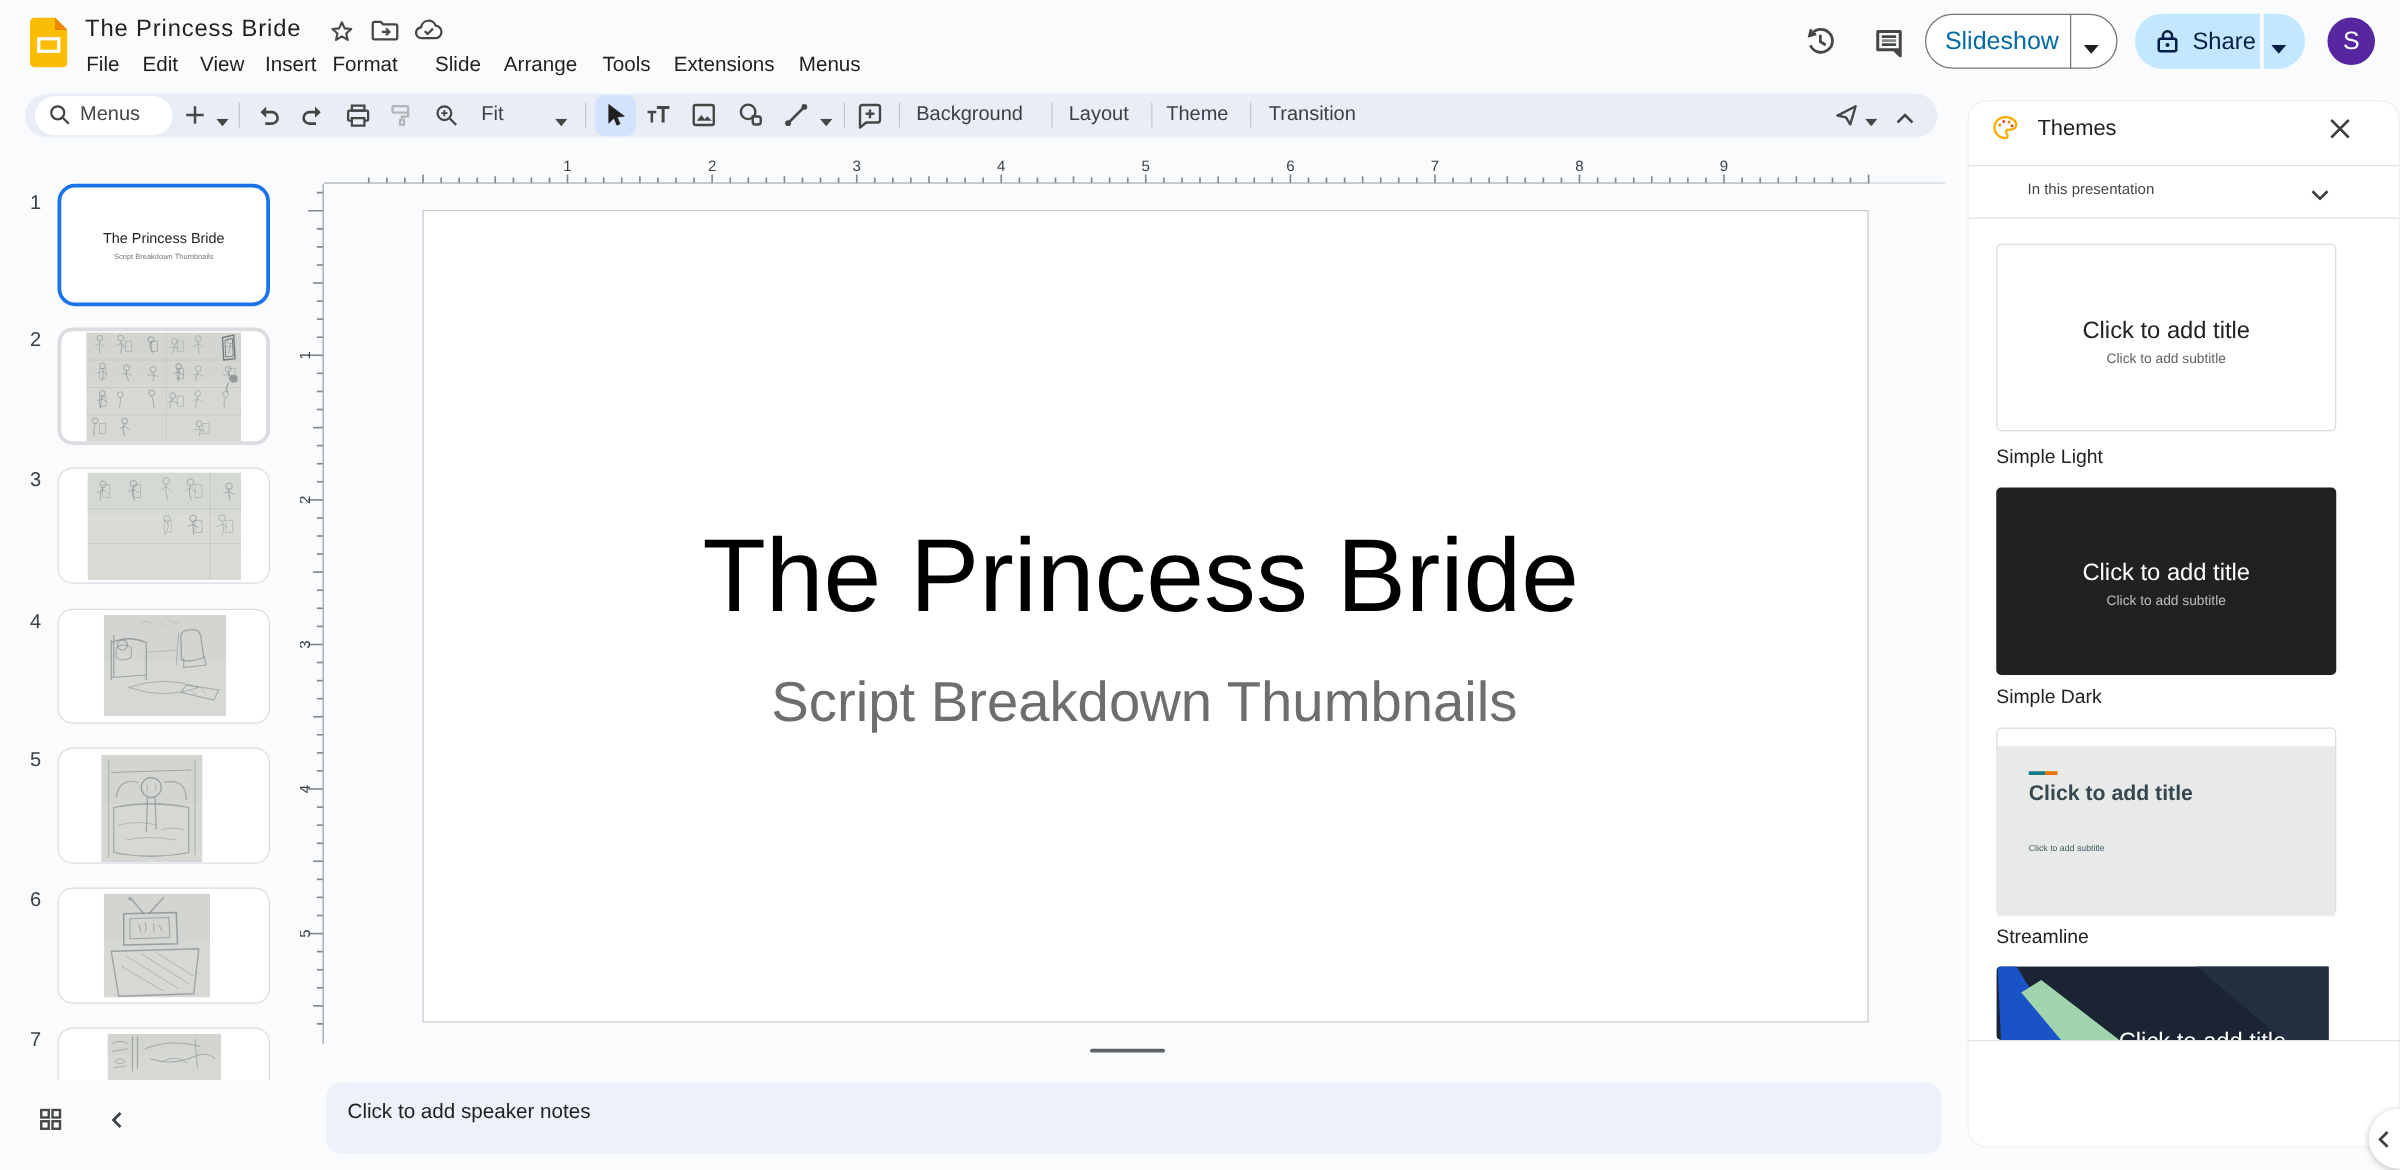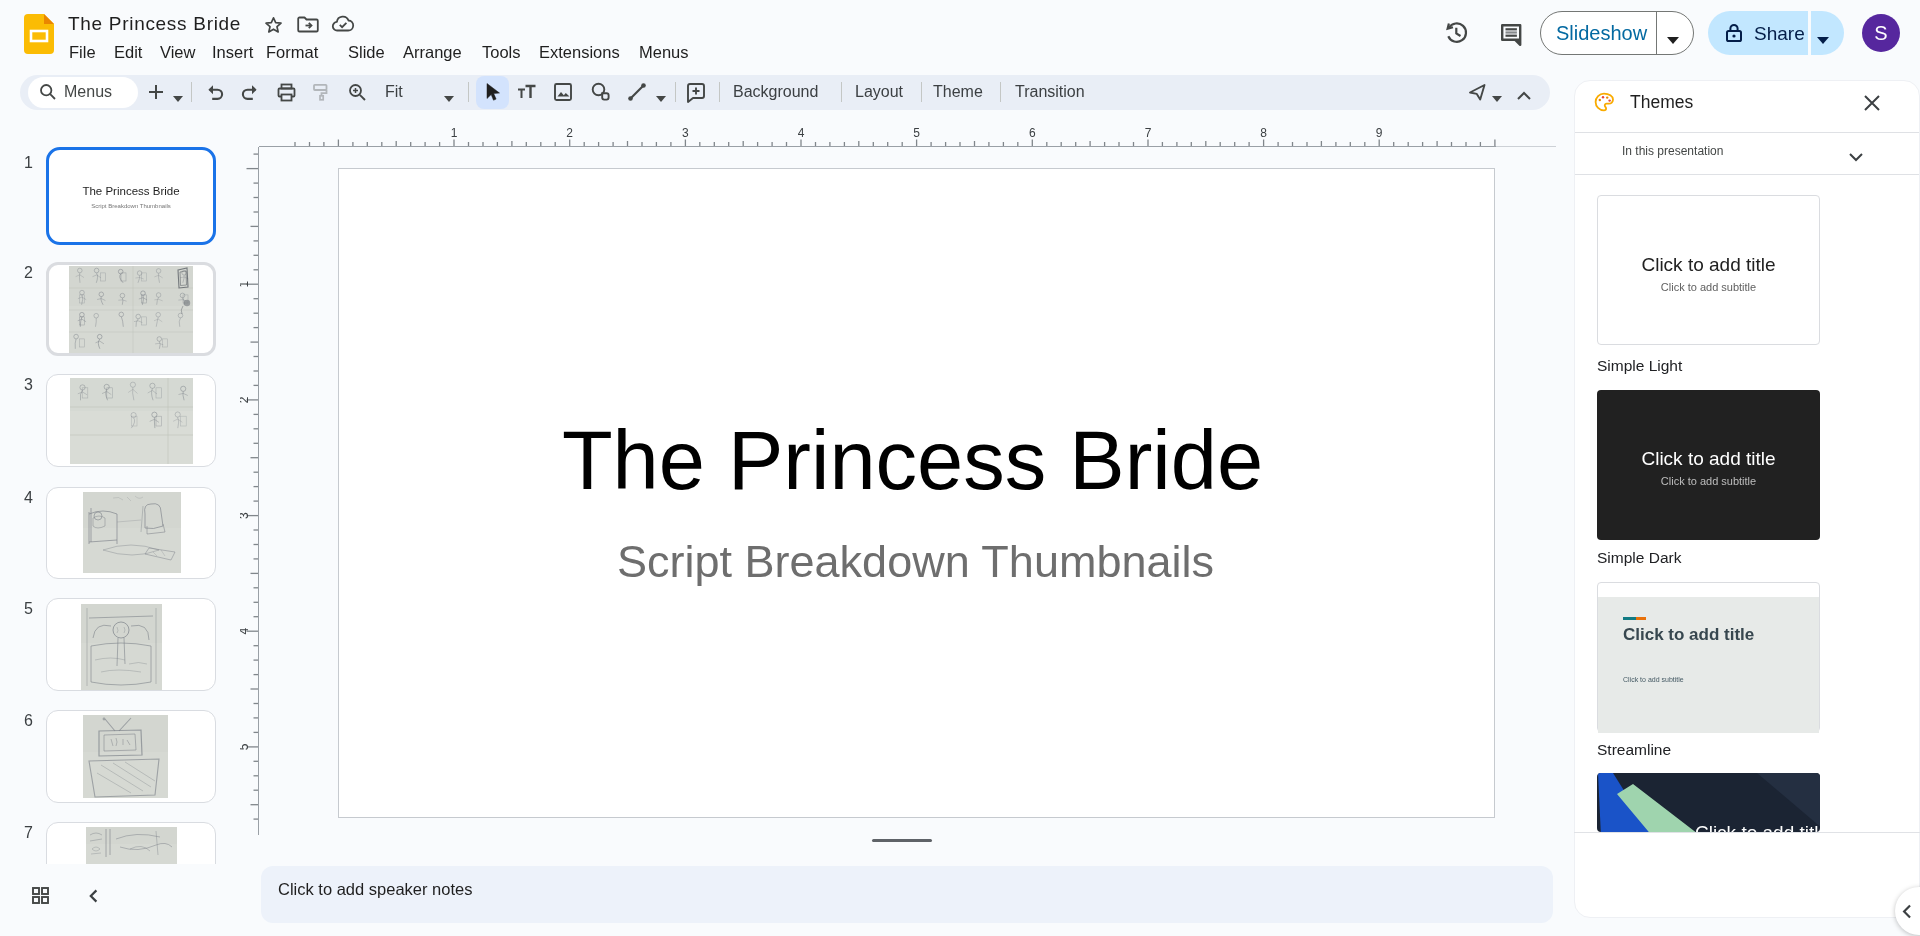--- a/index.html
+++ b/index.html
@@ -5,21 +5,21 @@
   font-family:"Liberation Sans", sans-serif; }
 .abs { position:absolute; }
 #app { position:relative; width:1920px; height:936px; }
 .sep { position:absolute; width:1px; height:20px; top:82px; background:#c4c7c5; }
 .tbtxt { position:absolute; top:82px; font-size:16px; color:#3c4043; line-height:20px; }
 .menu-item { position:absolute; top:41px; font-size:16.5px; color:#1f1f1f; line-height:22px; }
 .icon { position:absolute; }
 .thumbcard { position:absolute; left:46px; width:170px; background:#fff; border:1px solid #d9dce1; border-radius:12px; }
 .slidenum { position:absolute; left:24px; font-size:16px; color:#3c4043; }
 .themelabel { position:absolute; left:1597px; font-size:15.5px; color:#202124; }
-.themecard { position:absolute; left:1597px; width:223px; border-radius:4px; }
+.themecard { position:absolute; left:1597px; width:272px; border-radius:4px; }
 </style></head><body>
 <div id="app">
 <div class="abs" style="left:24px;top:14px;"><svg width="30" height="40" viewBox="0 0 30 40" style="">
         <path d="M4 0h16l10 10v26a4 4 0 0 1-4 4H4a4 4 0 0 1-4-4V4a4 4 0 0 1 4-4z" fill="#fbbc04"></path>
         <path d="M20 0l10 10H20z" fill="#ea8600"></path>
         <rect x="7" y="17" width="16" height="10" fill="none" stroke="#fff" stroke-width="2.6"></rect>
       </svg></div>
     <div class="abs" style="left:68px;top:13px;font-size:19px;letter-spacing:0.7px;color:#1f1f1f;line-height:22px;">The Princess Bride</div>
     <div class="icon" style="left:263px;top:15px;"><svg width="21" height="21" viewBox="0 0 24 24">
         <path d="M12 3.2l2.5 5.6 6.1.55-4.6 4.05 1.35 6-5.35-3.2-5.35 3.2 1.35-6L3.4 9.35l6.1-.55z" fill="none" stroke="#444746" stroke-width="1.9" stroke-linejoin="round"></path>

